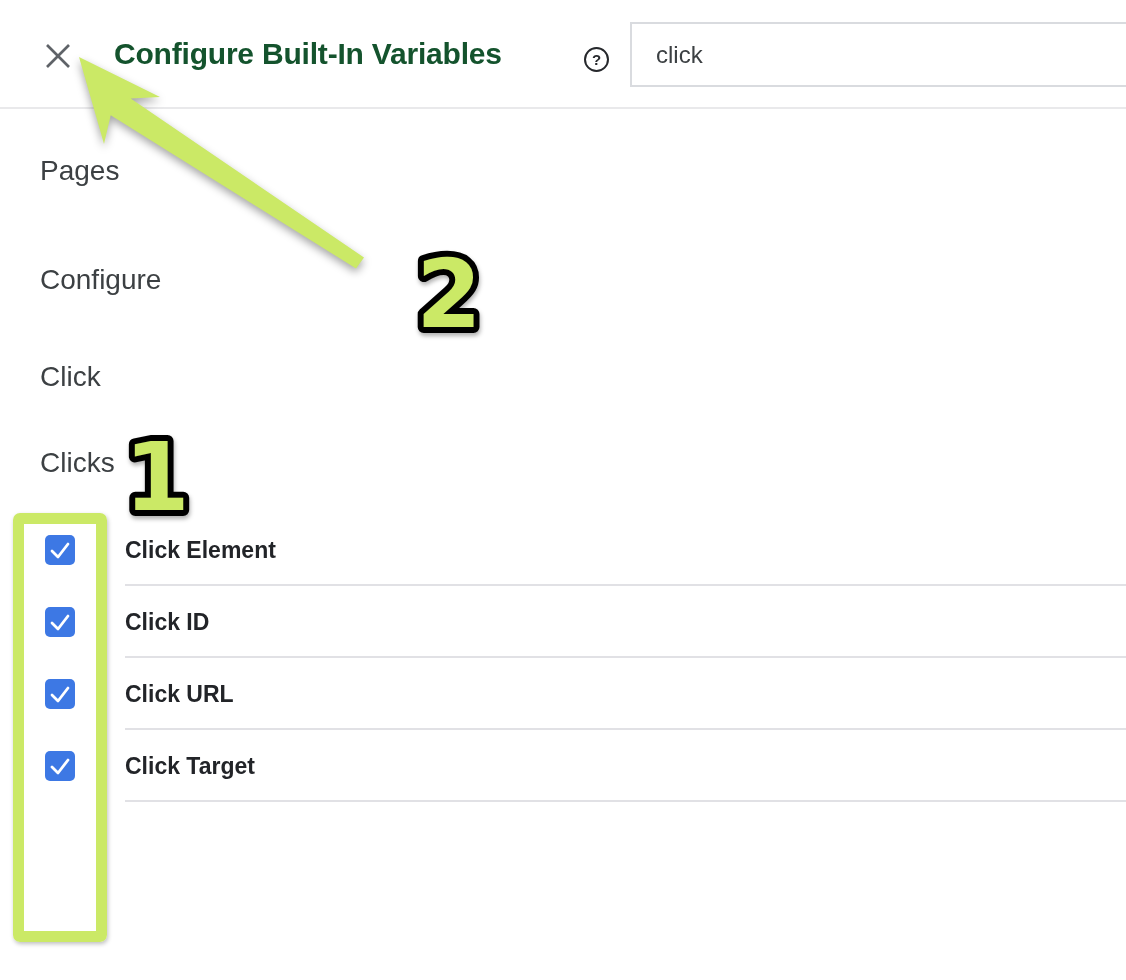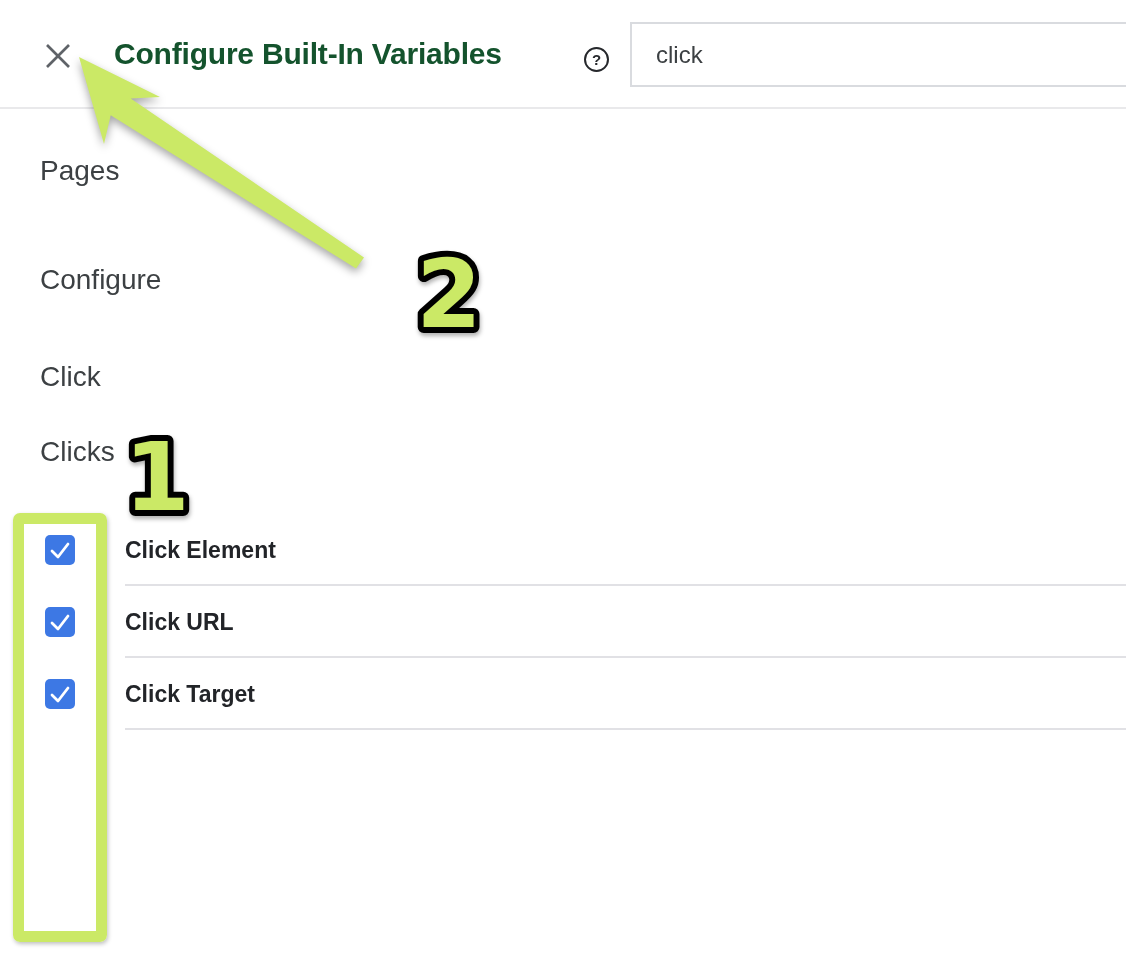--- a/index.html
+++ b/index.html
@@ -112,36 +112,46 @@
           <line x1="24" y1="4" x2="4" y2="24" stroke="#6d7176" stroke-width="2.6"></line>
         </svg>
       </span>
     </button>
   </div>
 </header>
 
 <div class="section-label" style="top:155px">Pages</div>
 <div class="section-label" style="top:264px">Configure</div>
 <div class="section-label" style="top:361px">Click</div>
-<div class="section-label" style="top:436px">Clicks</div>
+<div class="section-label" style="top:447px">Clicks</div>
 
 <div class="rows">
 
   <div class="var-row">
     <button class="checkbox" aria-checked="true">
       <span>
         <svg width="30" height="30" viewBox="0 0 30 30">
             <polyline points="7,16 13,22 23,9" fill="none" stroke="#ffffff" stroke-width="2.8" stroke-linecap="round" stroke-linejoin="round"></polyline>
           </svg>
       </span>
     </button>
     <span class="var-label">Click Element</span>
   </div>
 
 
+  <div class="var-row">
+    <button class="checkbox" aria-checked="true">
+      <span>
+        <svg width="30" height="30" viewBox="0 0 30 30">
+            <polyline points="7,16 13,22 23,9" fill="none" stroke="#ffffff" stroke-width="2.8" stroke-linecap="round" stroke-linejoin="round"></polyline>
+          </svg>
+      </span>
+    </button>
+    <span class="var-label">Click ID</span>
+  </div>
 
   <div class="var-row">
     <button class="checkbox" aria-checked="true">
       <span>
         <svg width="30" height="30" viewBox="0 0 30 30">
             <polyline points="7,16 13,22 23,9" fill="none" stroke="#ffffff" stroke-width="2.8" stroke-linecap="round" stroke-linejoin="round"></polyline>
           </svg>
       </span>
     </button>
     <span class="var-label">Click URL</span>

